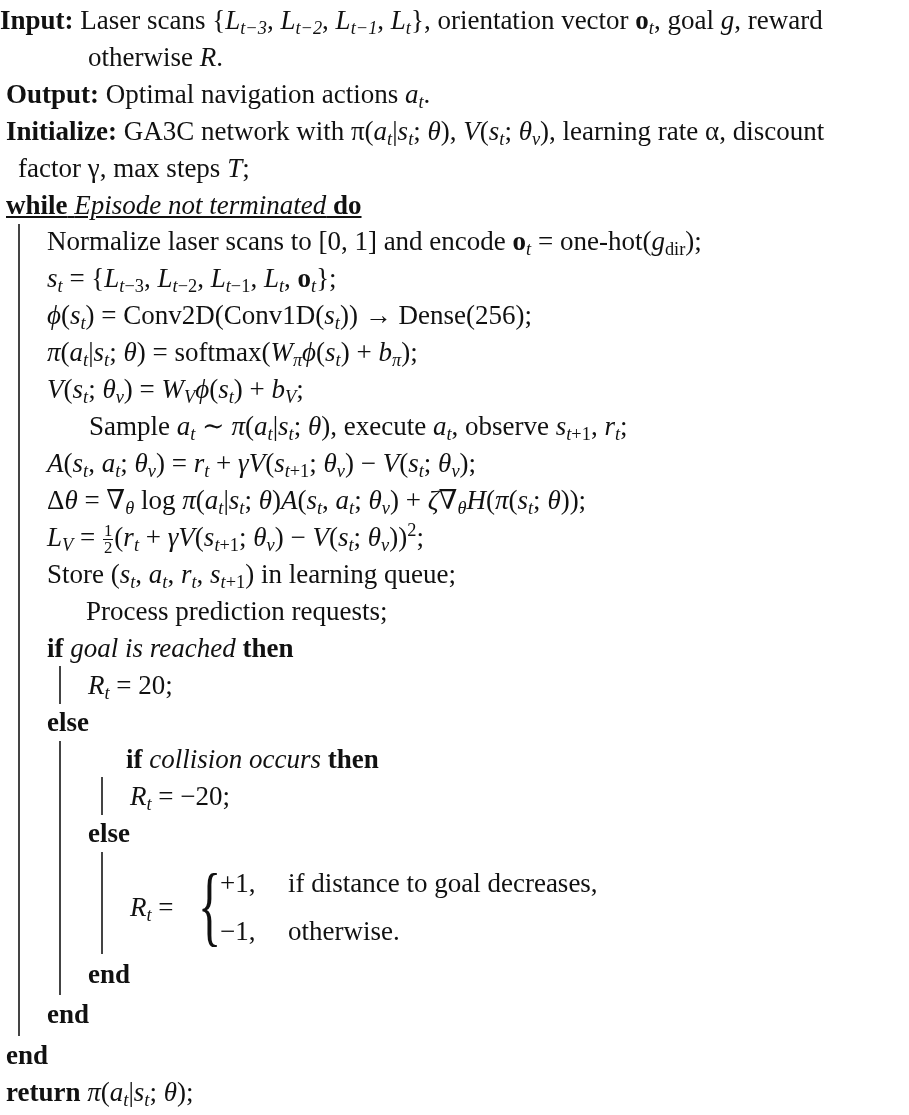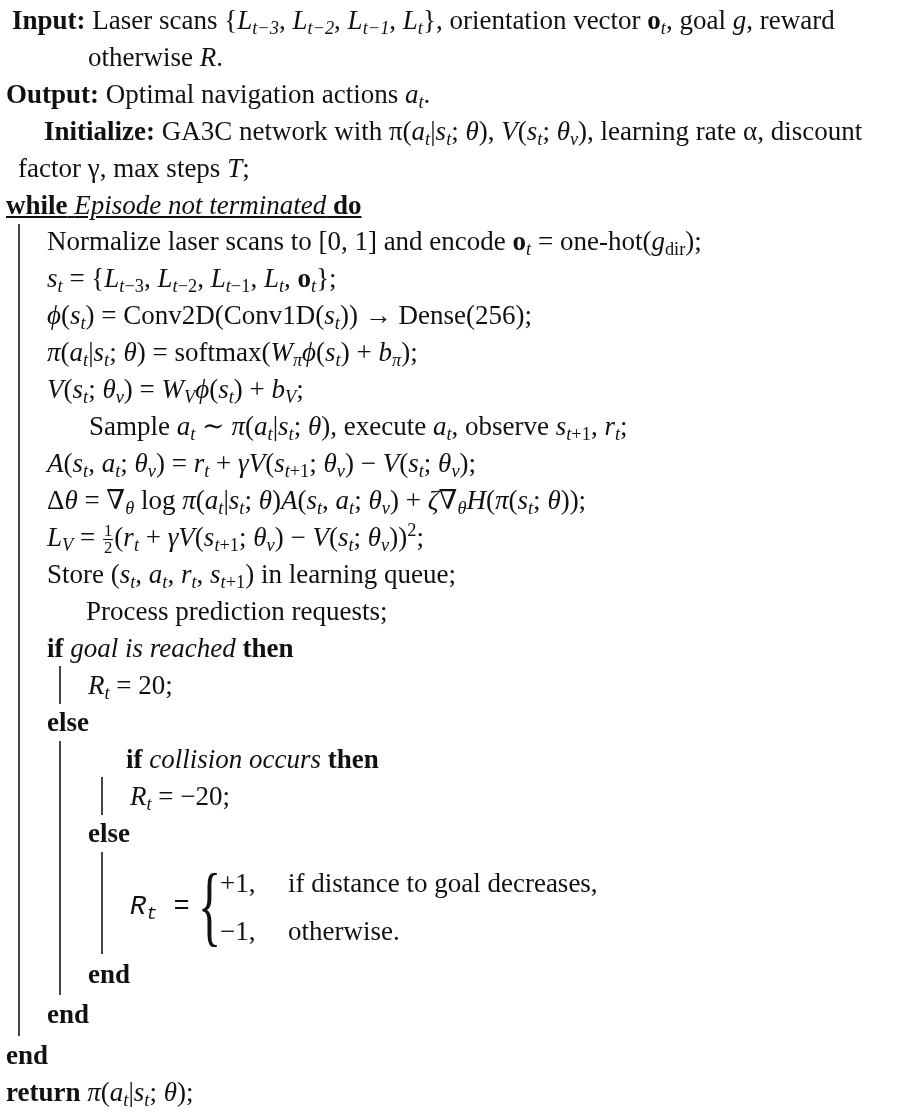--- a/index.html
+++ b/index.html
@@ -22,34 +22,34 @@
   </style>
 </head>
 <body>
 
 <div class="vrule" style="left:18px; top:224px; height:812px;"></div>
 <div class="vrule" style="left:59px; top:666px; height:38px;"></div>
 <div class="vrule" style="left:59px; top:741px; height:254px;"></div>
 <div class="vrule" style="left:101px; top:777px; height:38px;"></div>
 <div class="vrule" style="left:101px; top:852px; height:102px;"></div>
 
-<div class="line" style="left:12px; top:3px;">
+<div class="line" style="left:0; top:3px;">
   <span class="kw">Input:</span>
   <span>Laser scans {</span><span class="it">L</span><sub class="it">t−3</sub>, <span class="it">L</span><sub class="it">t−2</sub>, <span class="it">L</span><sub class="it">t−1</sub>, <span class="it">L</span><sub class="it">t</sub><span>}, orientation vector </span><span class="bf">o</span><sub class="it">t</sub><span>, goal </span><span class="it">g</span><span>, reward</span>
 </div>
 <div class="line" style="left:88px; top:40px;">
   <span>otherwise </span><span class="it">R</span>.
 </div>
 
 <div class="line" style="left:6px; top:77px;">
   <span class="kw">Output:</span>
   <span>Optimal navigation actions </span><span class="it">a</span><sub class="it">t</sub>.
 </div>
 
-<div class="line" style="left:6px; top:114px;margin-left:38px;">
+<div class="line" style="left:6px; top:114px;">
   <span class="kw">Initialize:</span>
   GA3C network with π(<span class="it">a</span><sub class="it">t</sub>|<span class="it">s</span><sub class="it">t</sub>; <span class="it">θ</span>), <span class="it">V</span>(<span class="it">s</span><sub class="it">t</sub>; <span class="it">θ</span><sub class="it">v</sub>), <span>learning rate α, discount</span>
 </div>
 <div class="line" style="left:18px; top:151px;">
   <span>factor γ, max steps </span><span class="it">T</span>;
 </div>
 
 <div class="line" style="left:6px; top:188px;text-decoration:underline;">
   <span class="kw">while</span>
   <span class="it">Episode not terminated</span>
@@ -119,21 +119,21 @@
   <span class="kw">then</span>
 </div>
 <div class="line" style="left:130px; top:779px;">
   <span class="it">R</span><sub class="it">t</sub> = <span>−20;</span>
 </div>
 
 <div class="line" style="left:88px; top:816px;">
   <span class="kw">else</span>
 </div>
 
-<div class="line" style="left:130px; top:890px;font-family:Liberation Mono, monospace;">
+<div class="line" style="left:130px; top:890px;">
   <span class="it">R</span><sub class="it">t</sub> =
 </div>
 <div class="brace" style="left:198px; top:862px;">{</div>
 <div class="line" style="left:220px; top:866px;">
   <span style="display:inline-block; width:68px;">+1,</span><span>if distance to goal decreases,</span>
 </div>
 <div class="line" style="left:220px; top:914px;">
   <span style="display:inline-block; width:68px;">−1,</span><span>otherwise.</span>
 </div>
 

